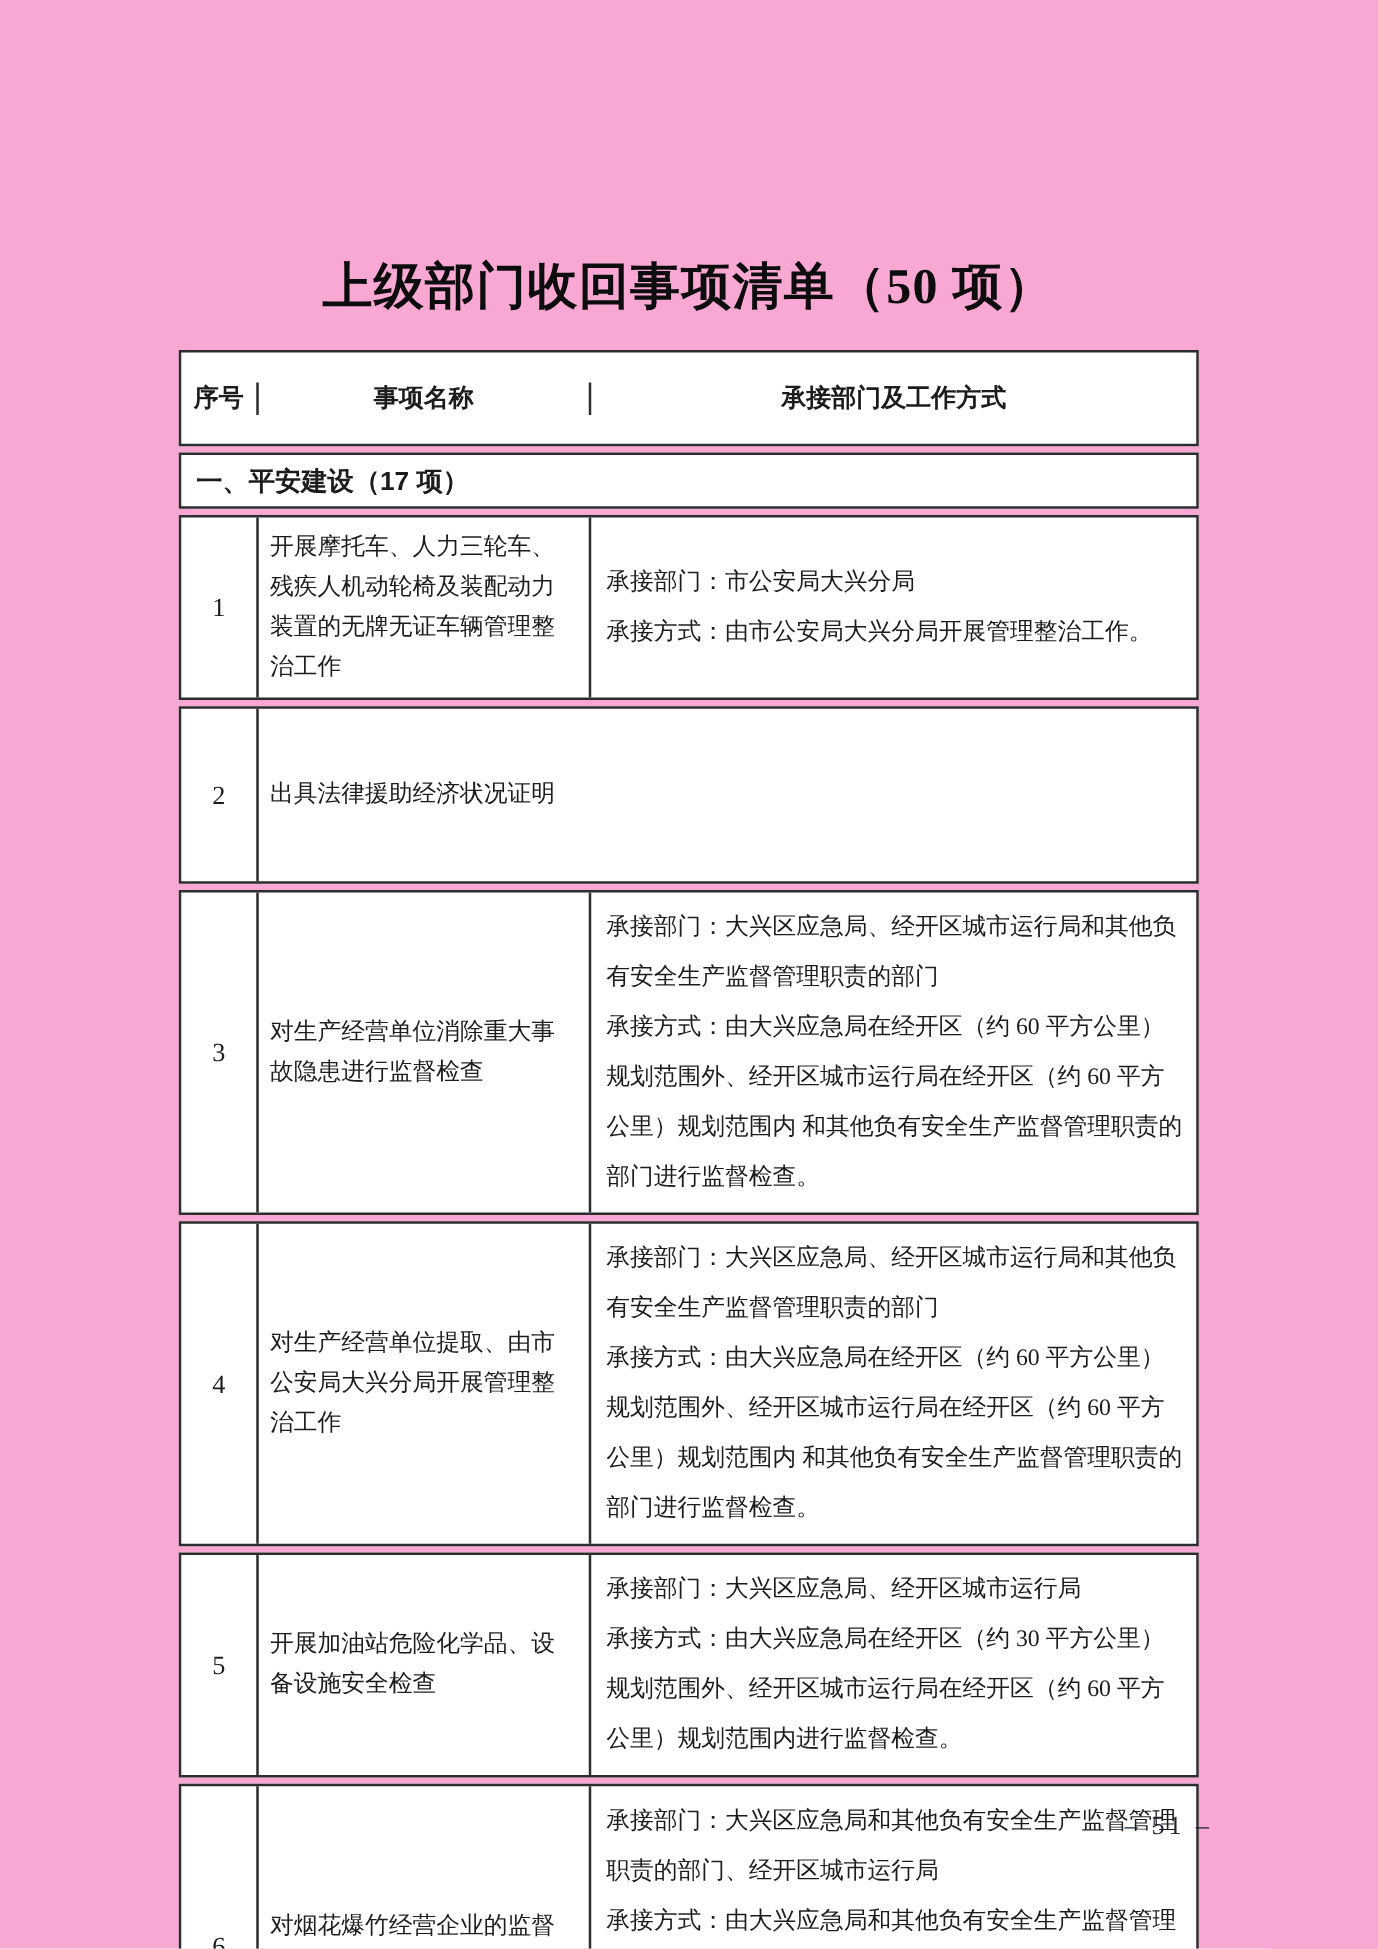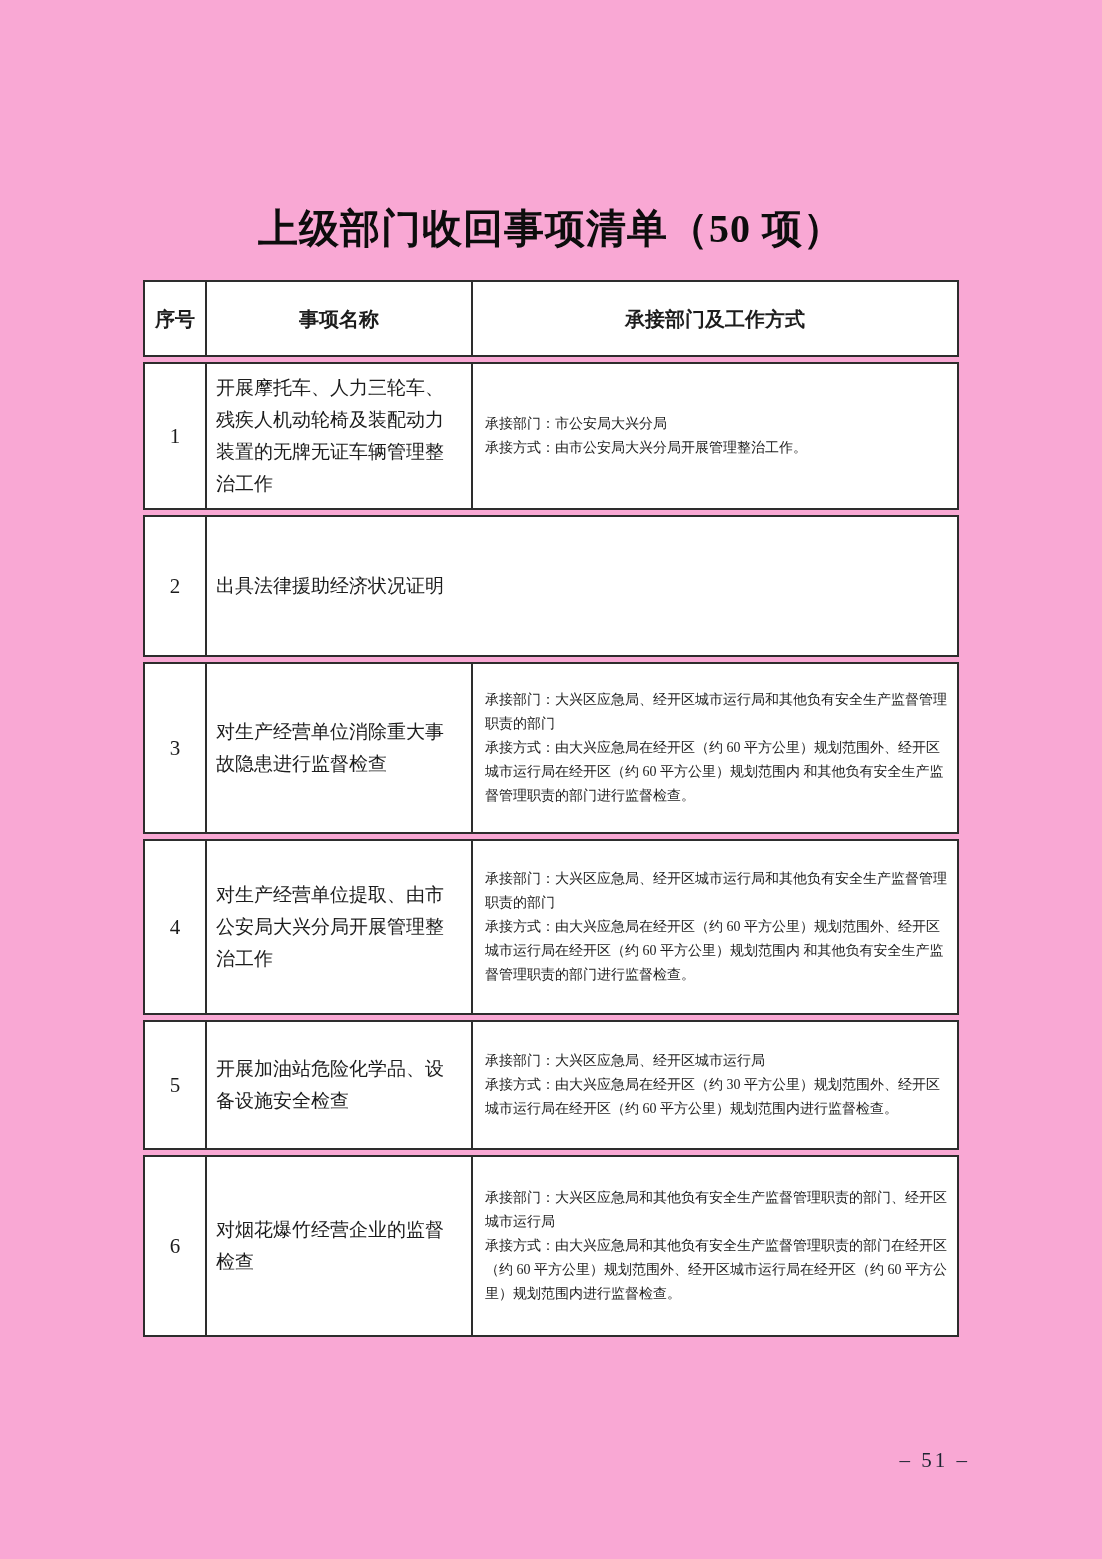--- a/index.html
+++ b/index.html
@@ -56,26 +56,26 @@
     border-left: 2px solid #2d2d2d;
     padding: 8px 9px;
     font-size: 19px;
     line-height: 32px;
     text-align: left;
   }
   .c3 {
     flex: 1;
     border-left: 2px solid #2d2d2d;
     padding: 8px 10px 8px 12px;
-    font-size: 14px;
-    line-height: 24px;
+    font-size: 19px;
+    line-height: 40px;
     white-space: pre-line;
     text-align: left;
   }
-  .header-row { min-height: 77px; }
+  .header-row { min-height: 77px; align-items: center; }
   .header-row .cell {
     justify-content: center;
     text-align: center;
     font-family: "Liberation Sans", "DejaVu Sans", sans-serif;
     font-weight: bold;
     font-size: 20px;
     white-space: normal;
     padding: 0;
     line-height: 1.3;
   }
@@ -110,20 +110,23 @@
   <h1 class="doc-title">上级部门收回事项清单（50 项）</h1>
 
   <div class="table-wrap">
 
     <div class="trow header-row">
       <div class="cell c1">序号</div>
       <div class="cell c2">事项名称</div>
       <div class="cell c3">承接部门及工作方式</div>
     </div>
 
+    <div class="trow section-row">
+      <div class="cell section-cell">一、平安建设（17 项）</div>
+    </div>
 
     <div class="trow row-1">
       <div class="cell c1">1</div>
       <div class="cell c2">开展摩托车、人力三轮车、残疾人机动轮椅及装配动力装置的无牌无证车辆管理整治工作</div>
       <div class="cell c3">承接部门：市公安局大兴分局
 承接方式：由市公安局大兴分局开展管理整治工作。</div>
     </div>
 
     <div class="trow row-2">
       <div class="cell c1">2</div>

